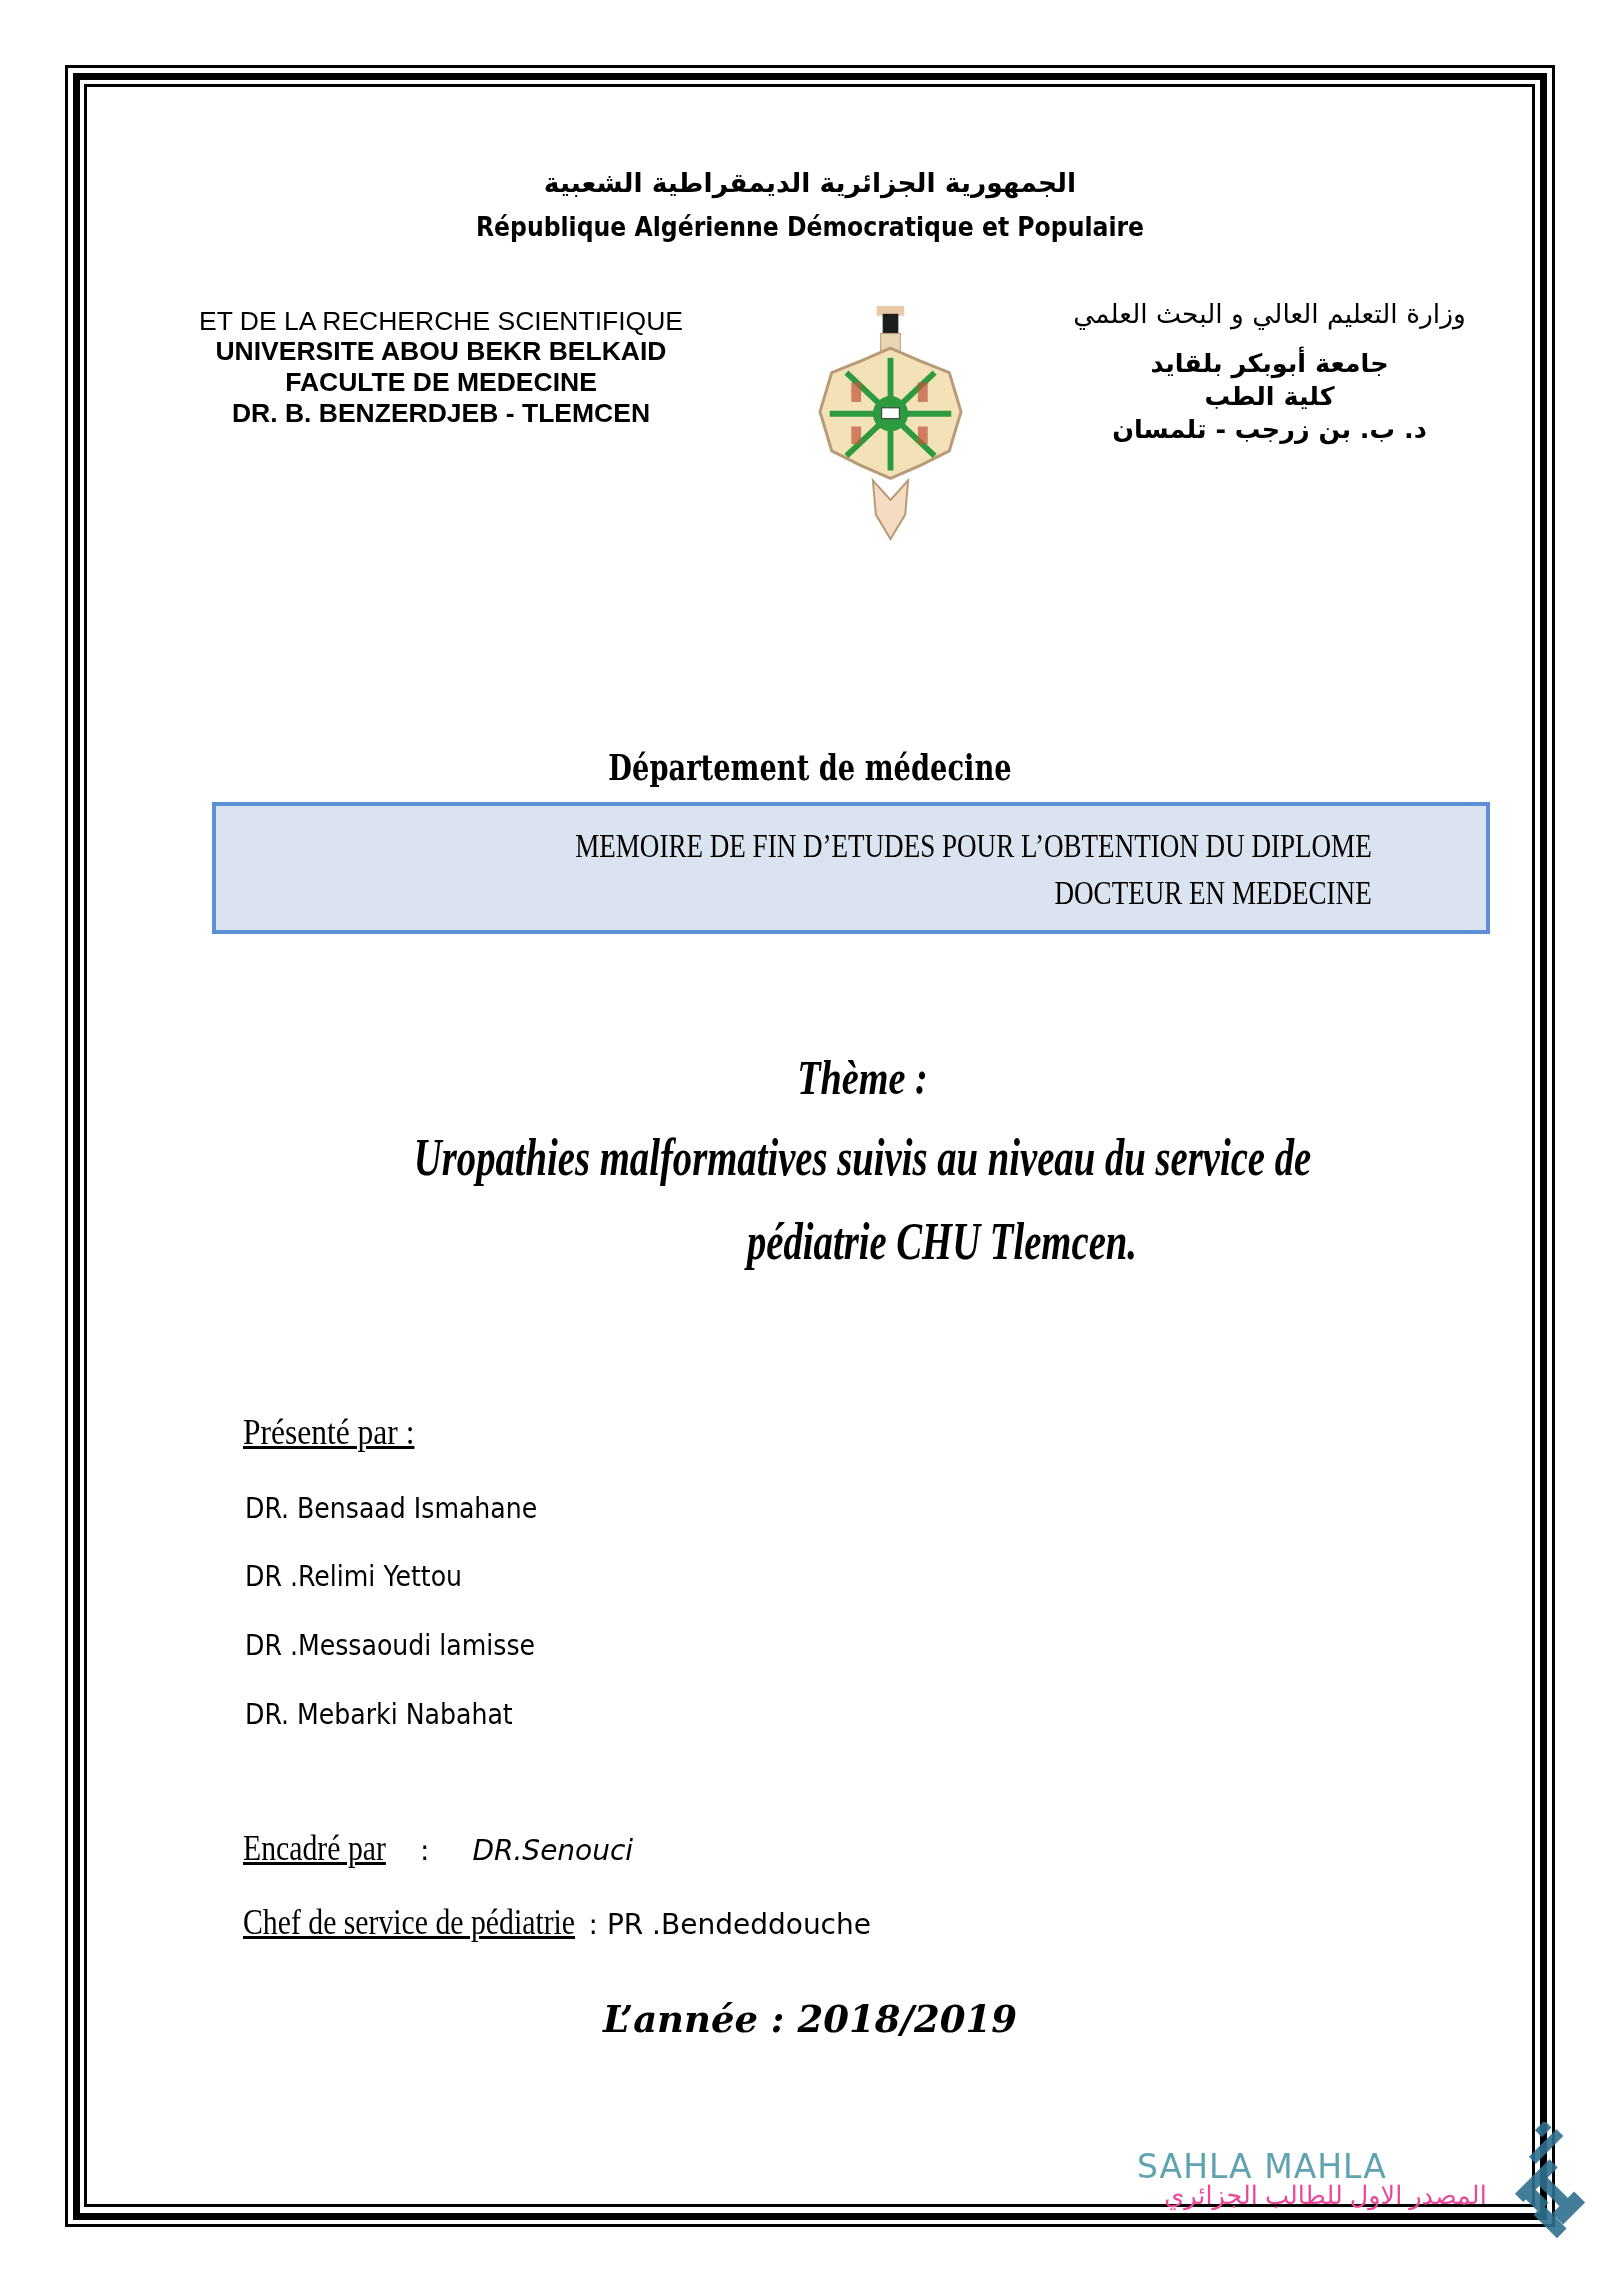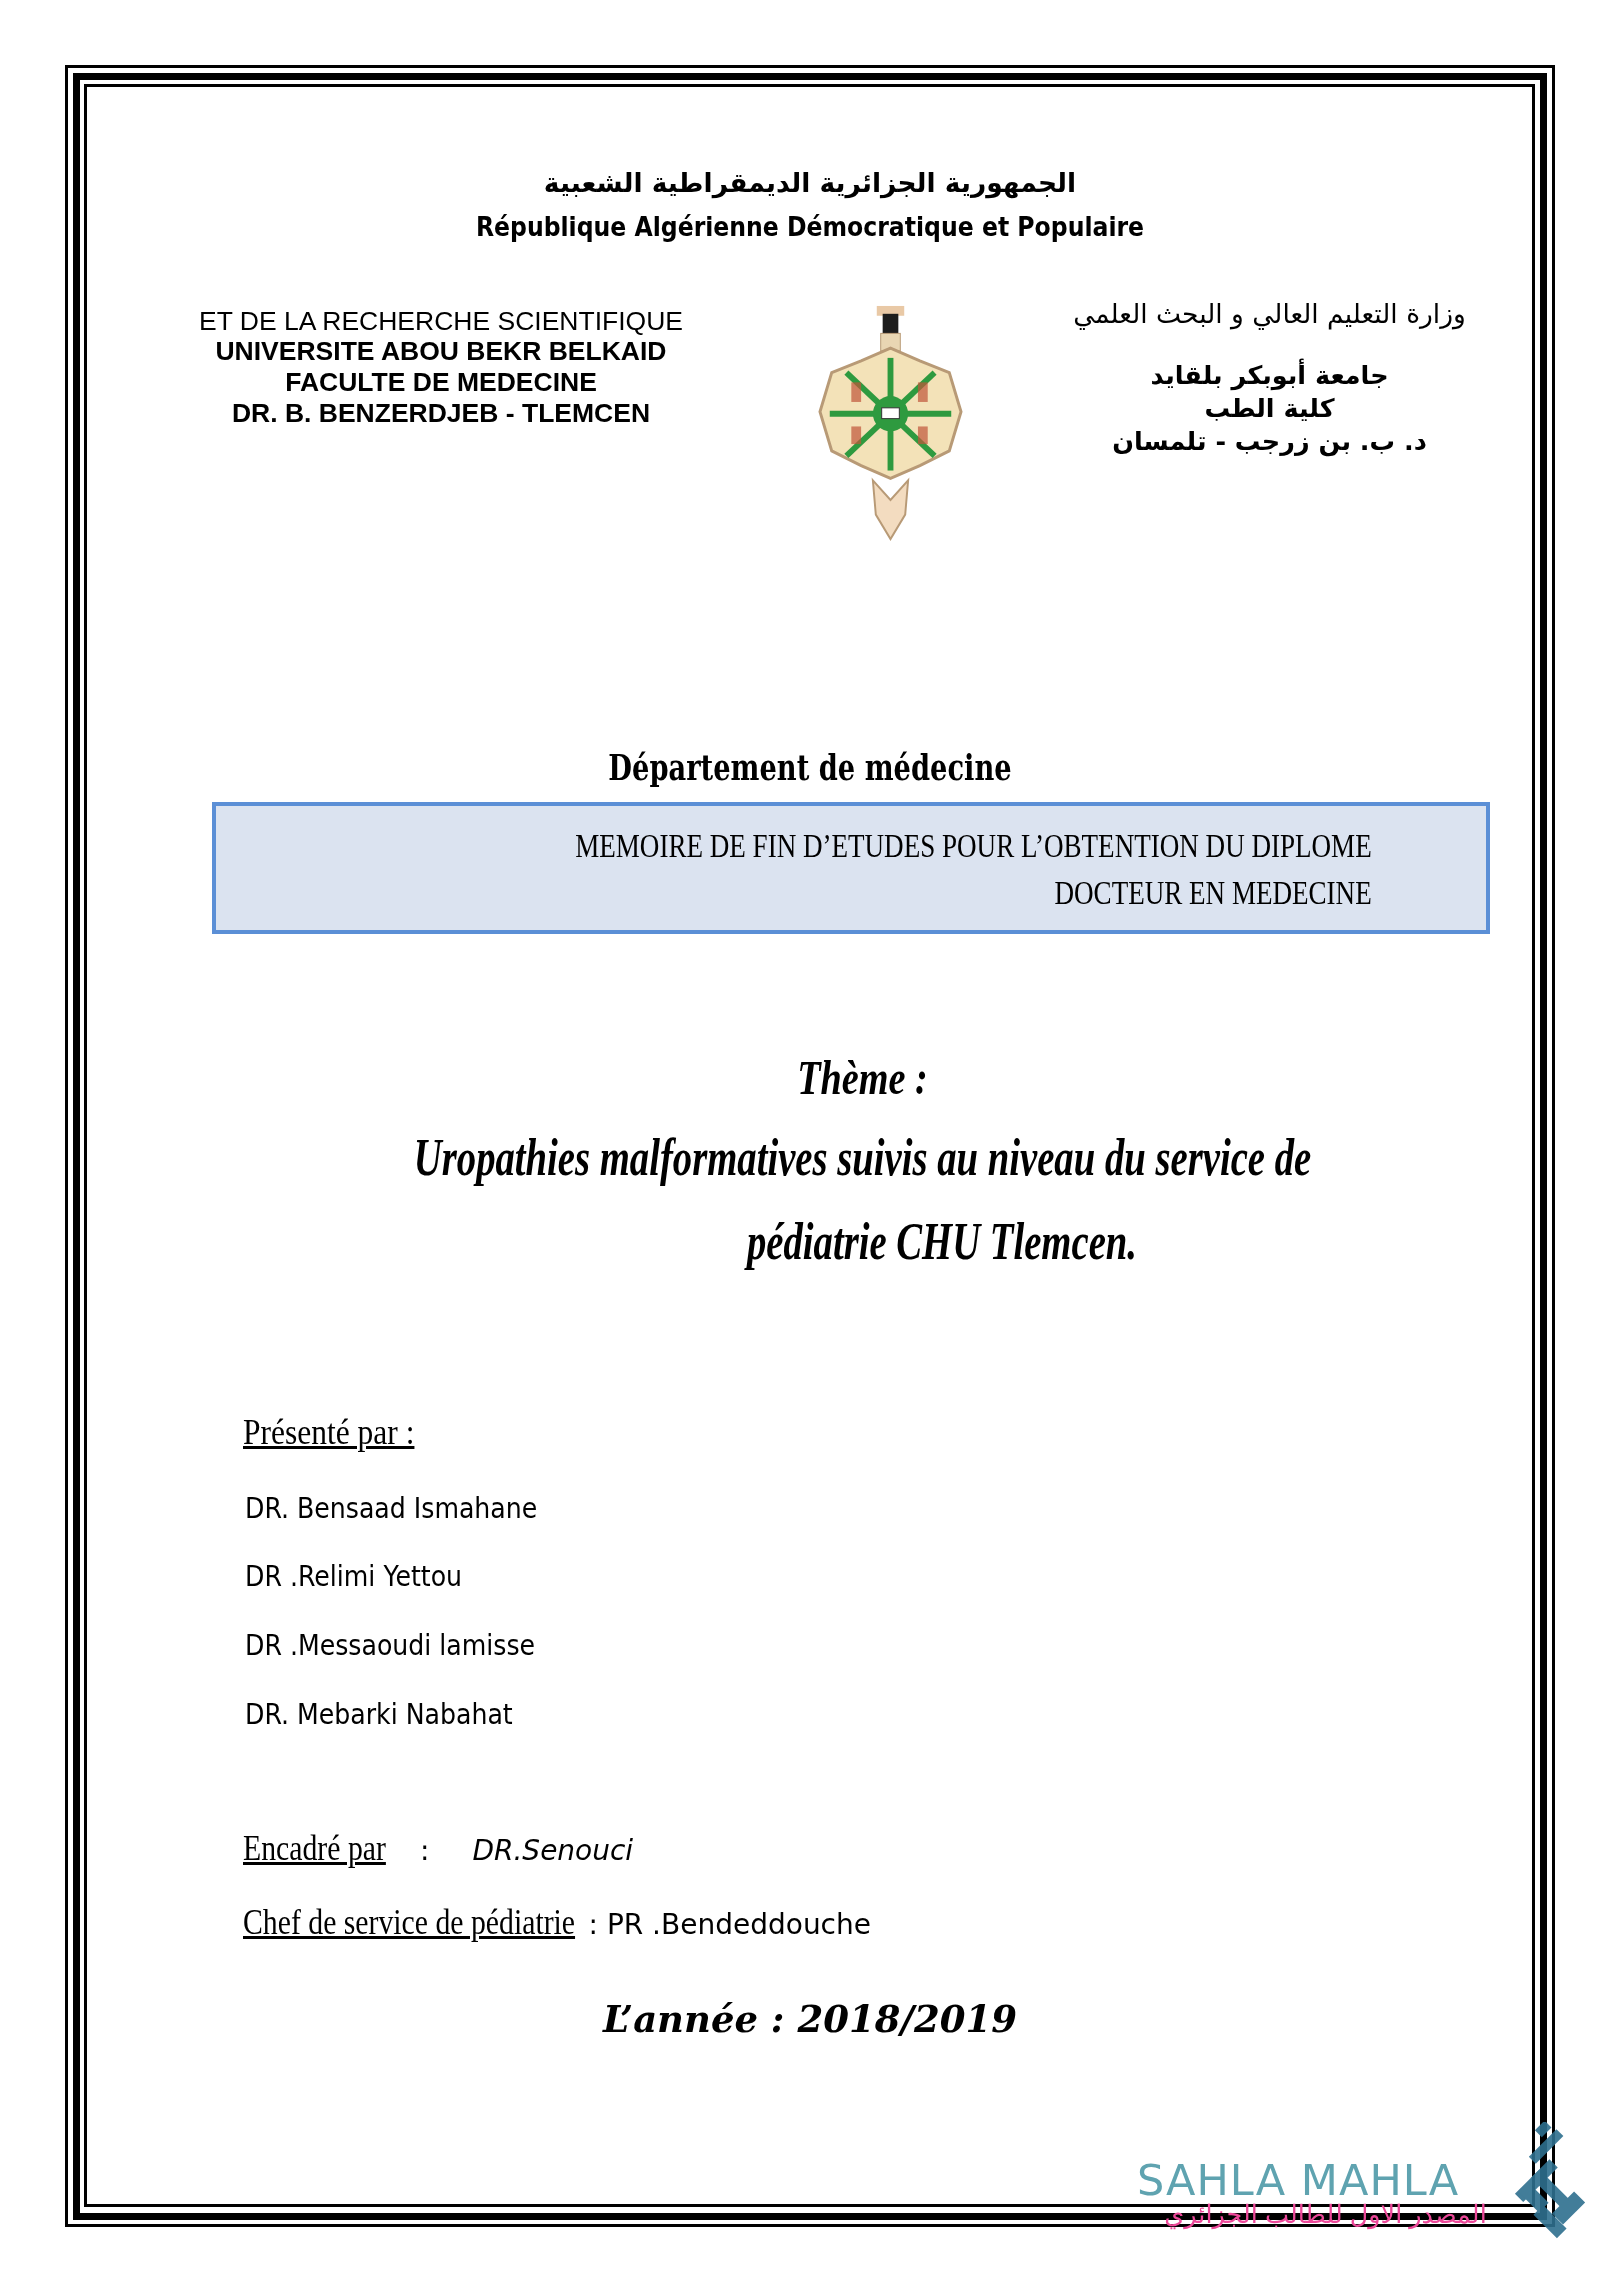--- a/index.html
+++ b/index.html
@@ -14,42 +14,42 @@
   .fr-title { left:0; width:1620px; top:211px; text-align:center; font-family:"DejaVu Sans", sans-serif; font-weight:bold; font-size:27.4px; transform:scaleX(0.86); }
 
   .left-block { left:103px; width:676px; top:306px; text-align:center; font-family:"Liberation Sans", sans-serif; }
   .ministry { font-size:26.5px; line-height:30px; }
   .univ { font-size:26.5px; font-weight:bold; line-height:31px; }
 
   .logo { left:812px; top:304px; width:157px; height:240px; }
 
   .right-block { left:1049px; width:441px; top:294px; text-align:center; font-family:"DejaVu Sans", sans-serif; direction:rtl; }
   .ar-ministry { font-size:26.5px; line-height:39px; }
-  .ar-univ { font-size:25.5px; font-weight:bold; line-height:33px; margin-top:26px; }
+  .ar-univ { font-size:25.5px; font-weight:bold; line-height:33px; margin-top:14px; }
 
   .dept { left:0; width:1620px; top:747px; text-align:center; font-size:35px; font-weight:bold; font-family:"DejaVu Serif", serif; transform:scaleX(0.78); }
 
   .diploma-box { left:212px; top:802px; width:1278px; height:132px; box-sizing:border-box; border:4.9px solid #5b8fd6; background:#dbe3f0; text-align:right; font-size:33px; line-height:47px; padding-top:16.7px; }
   .diploma-box span { display:block; transform:scaleX(0.82); }
 
   .theme-label { left:0; width:1725px; top:1049px; text-align:center; font-size:49px; font-weight:bold; font-style:italic; transform:scaleX(0.78); transform-origin:center; }
   .theme-line { left:0; width:1725px; top:1127px; text-align:center; font-size:53px; font-weight:bold; font-style:italic; transform:scaleX(0.73); transform-origin:center; }
   .theme-line2 { left:0; width:1137px; top:1211px; text-align:right; font-size:53px; font-weight:bold; font-style:italic; transform:scaleX(0.73); transform-origin:right; }
 
   .presented-label { left:243px; top:1413px; font-size:35px; text-decoration:underline; transform:scaleX(0.9); transform-origin:left; }
   .name { left:245px; font-family:"DejaVu Sans", sans-serif; font-size:28px; transform:scaleX(0.9); transform-origin:left; }
 
   .role-row { left:243px; font-size:35px; transform-origin:left; }
   .role-label { text-decoration:underline; display:inline-block; transform:scaleX(0.85); transform-origin:left; }
   .role-value { font-family:"DejaVu Sans", sans-serif; font-size:28px; }
 
   .year { left:0; width:1620px; top:1997px; text-align:center; font-family:"DejaVu Serif", serif; font-size:37px; font-weight:bold; font-style:italic; }
 
   .wm { left:1137px; top:2147px; }
-  .wm-title { font-family:"DejaVu Sans", sans-serif; font-size:43px; color:#5fa3b0; letter-spacing:1px;margin-top:8px; }
+  .wm-title { font-family:"DejaVu Sans", sans-serif; font-size:33px; color:#5fa3b0; letter-spacing:1px; }
   .wm-sub { font-family:Liberation Sans, sans-serif; font-size:25.5px; color:#ec4899; direction:rtl; margin-top:-5.9px; width:377px; text-align:center; }
   .wm-icon { left:1509px; top:2122px; width:83px; height:127px; }
 </style>
 </head>
 <body>
 
 <div class="frame f1"></div>
 <div class="frame f2"></div>
 <div class="frame f3"></div>
 

